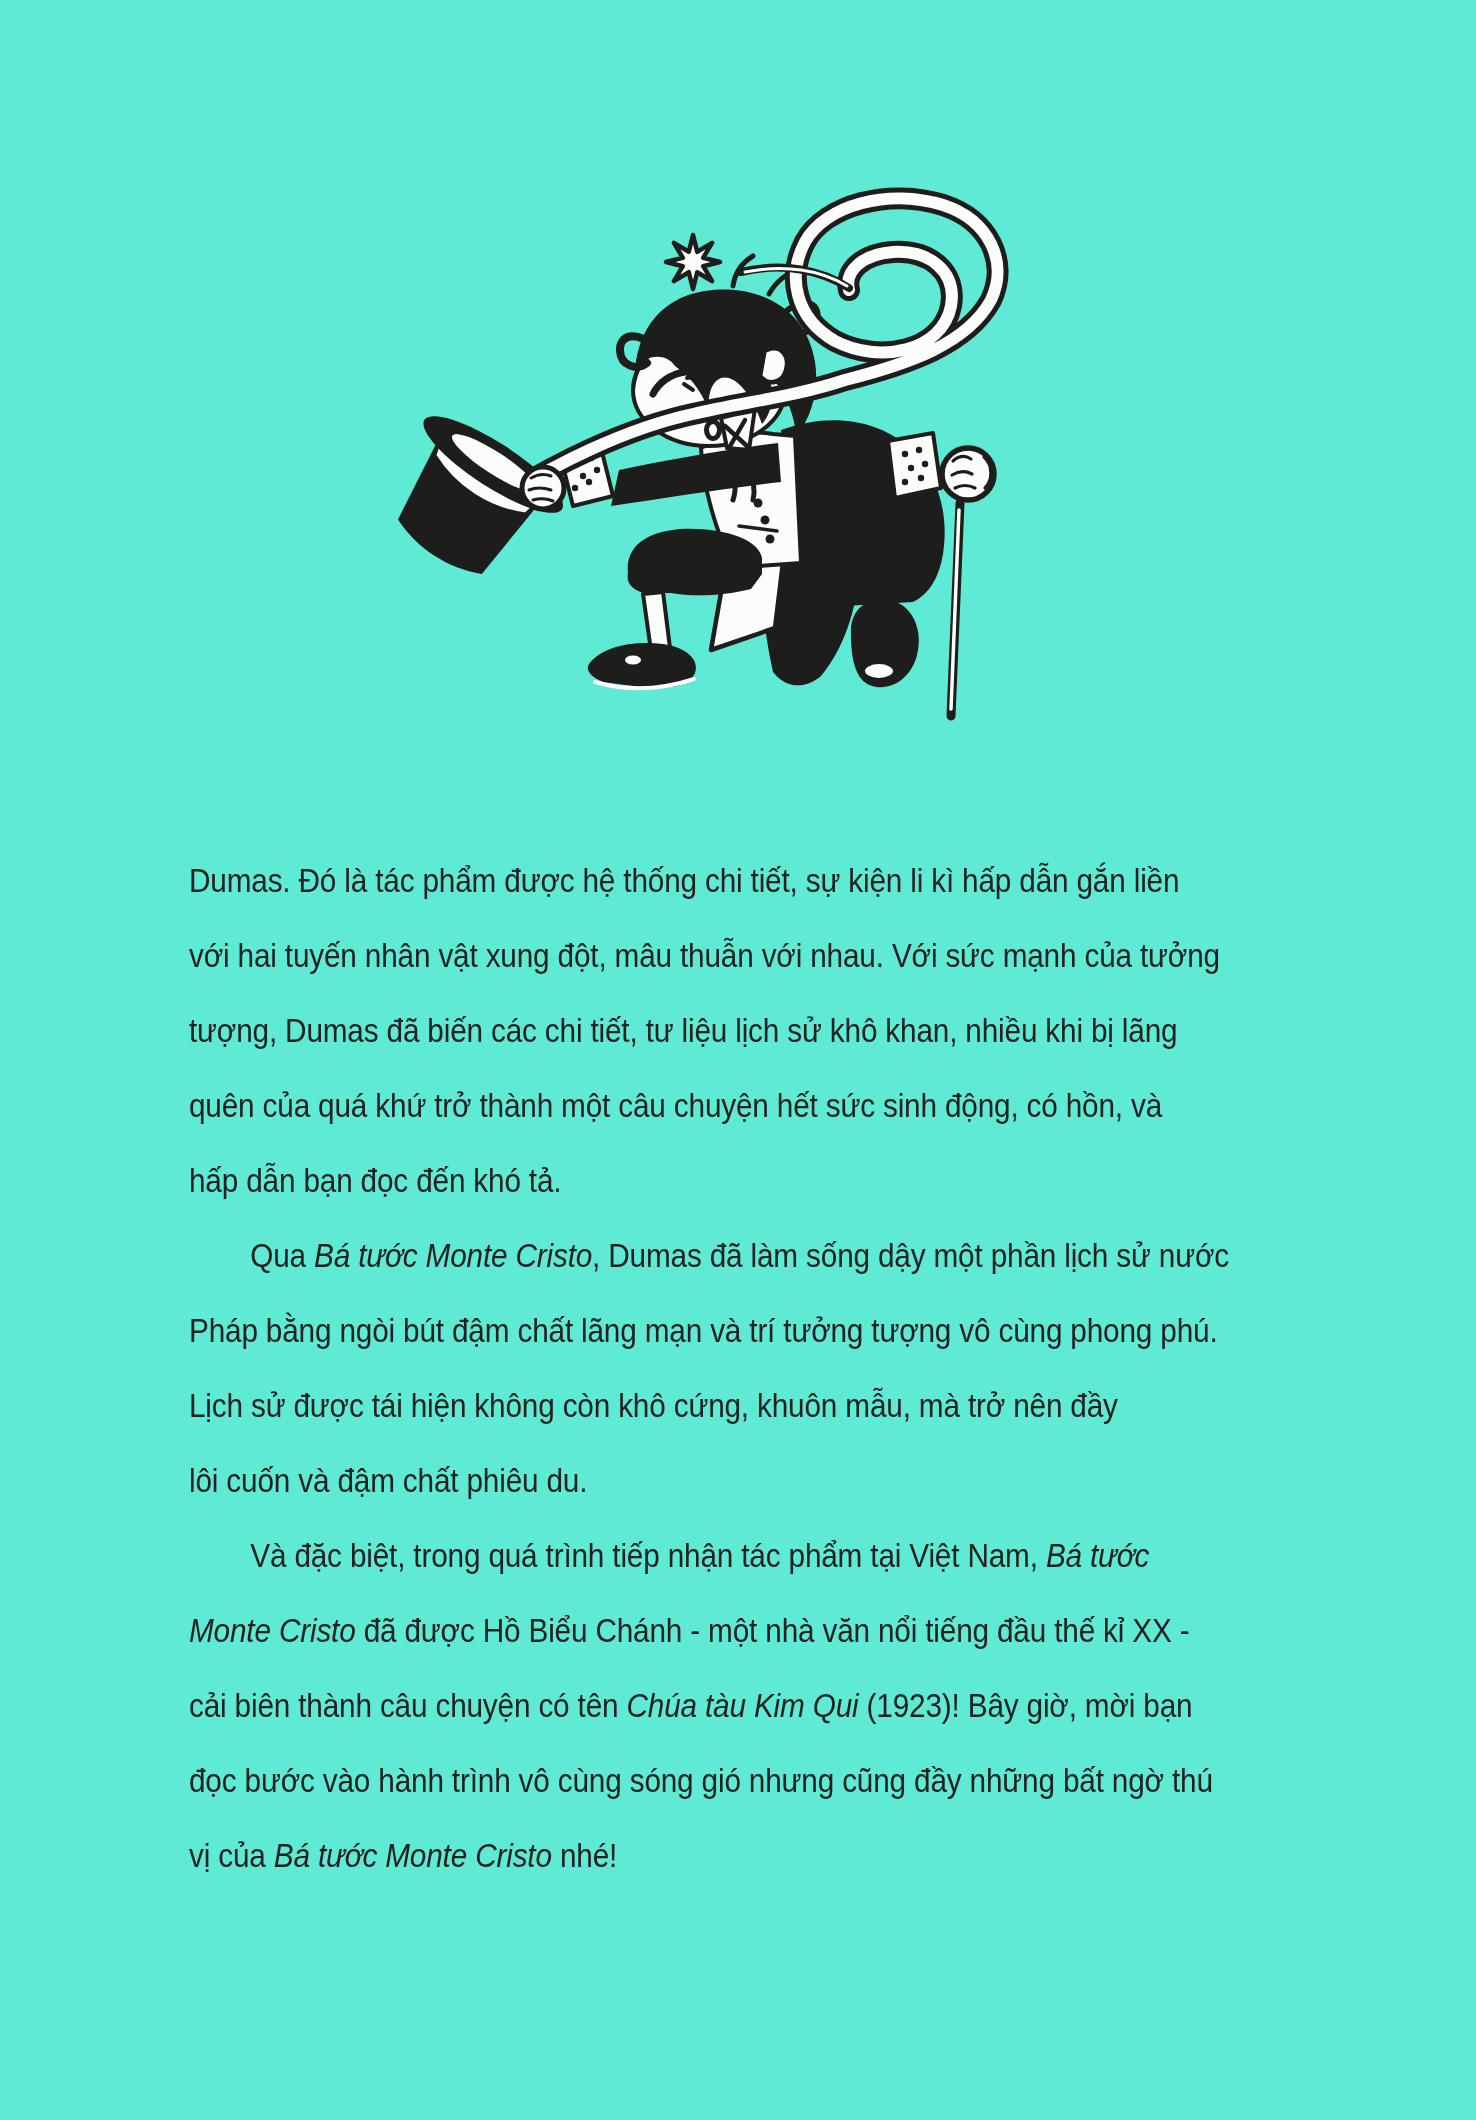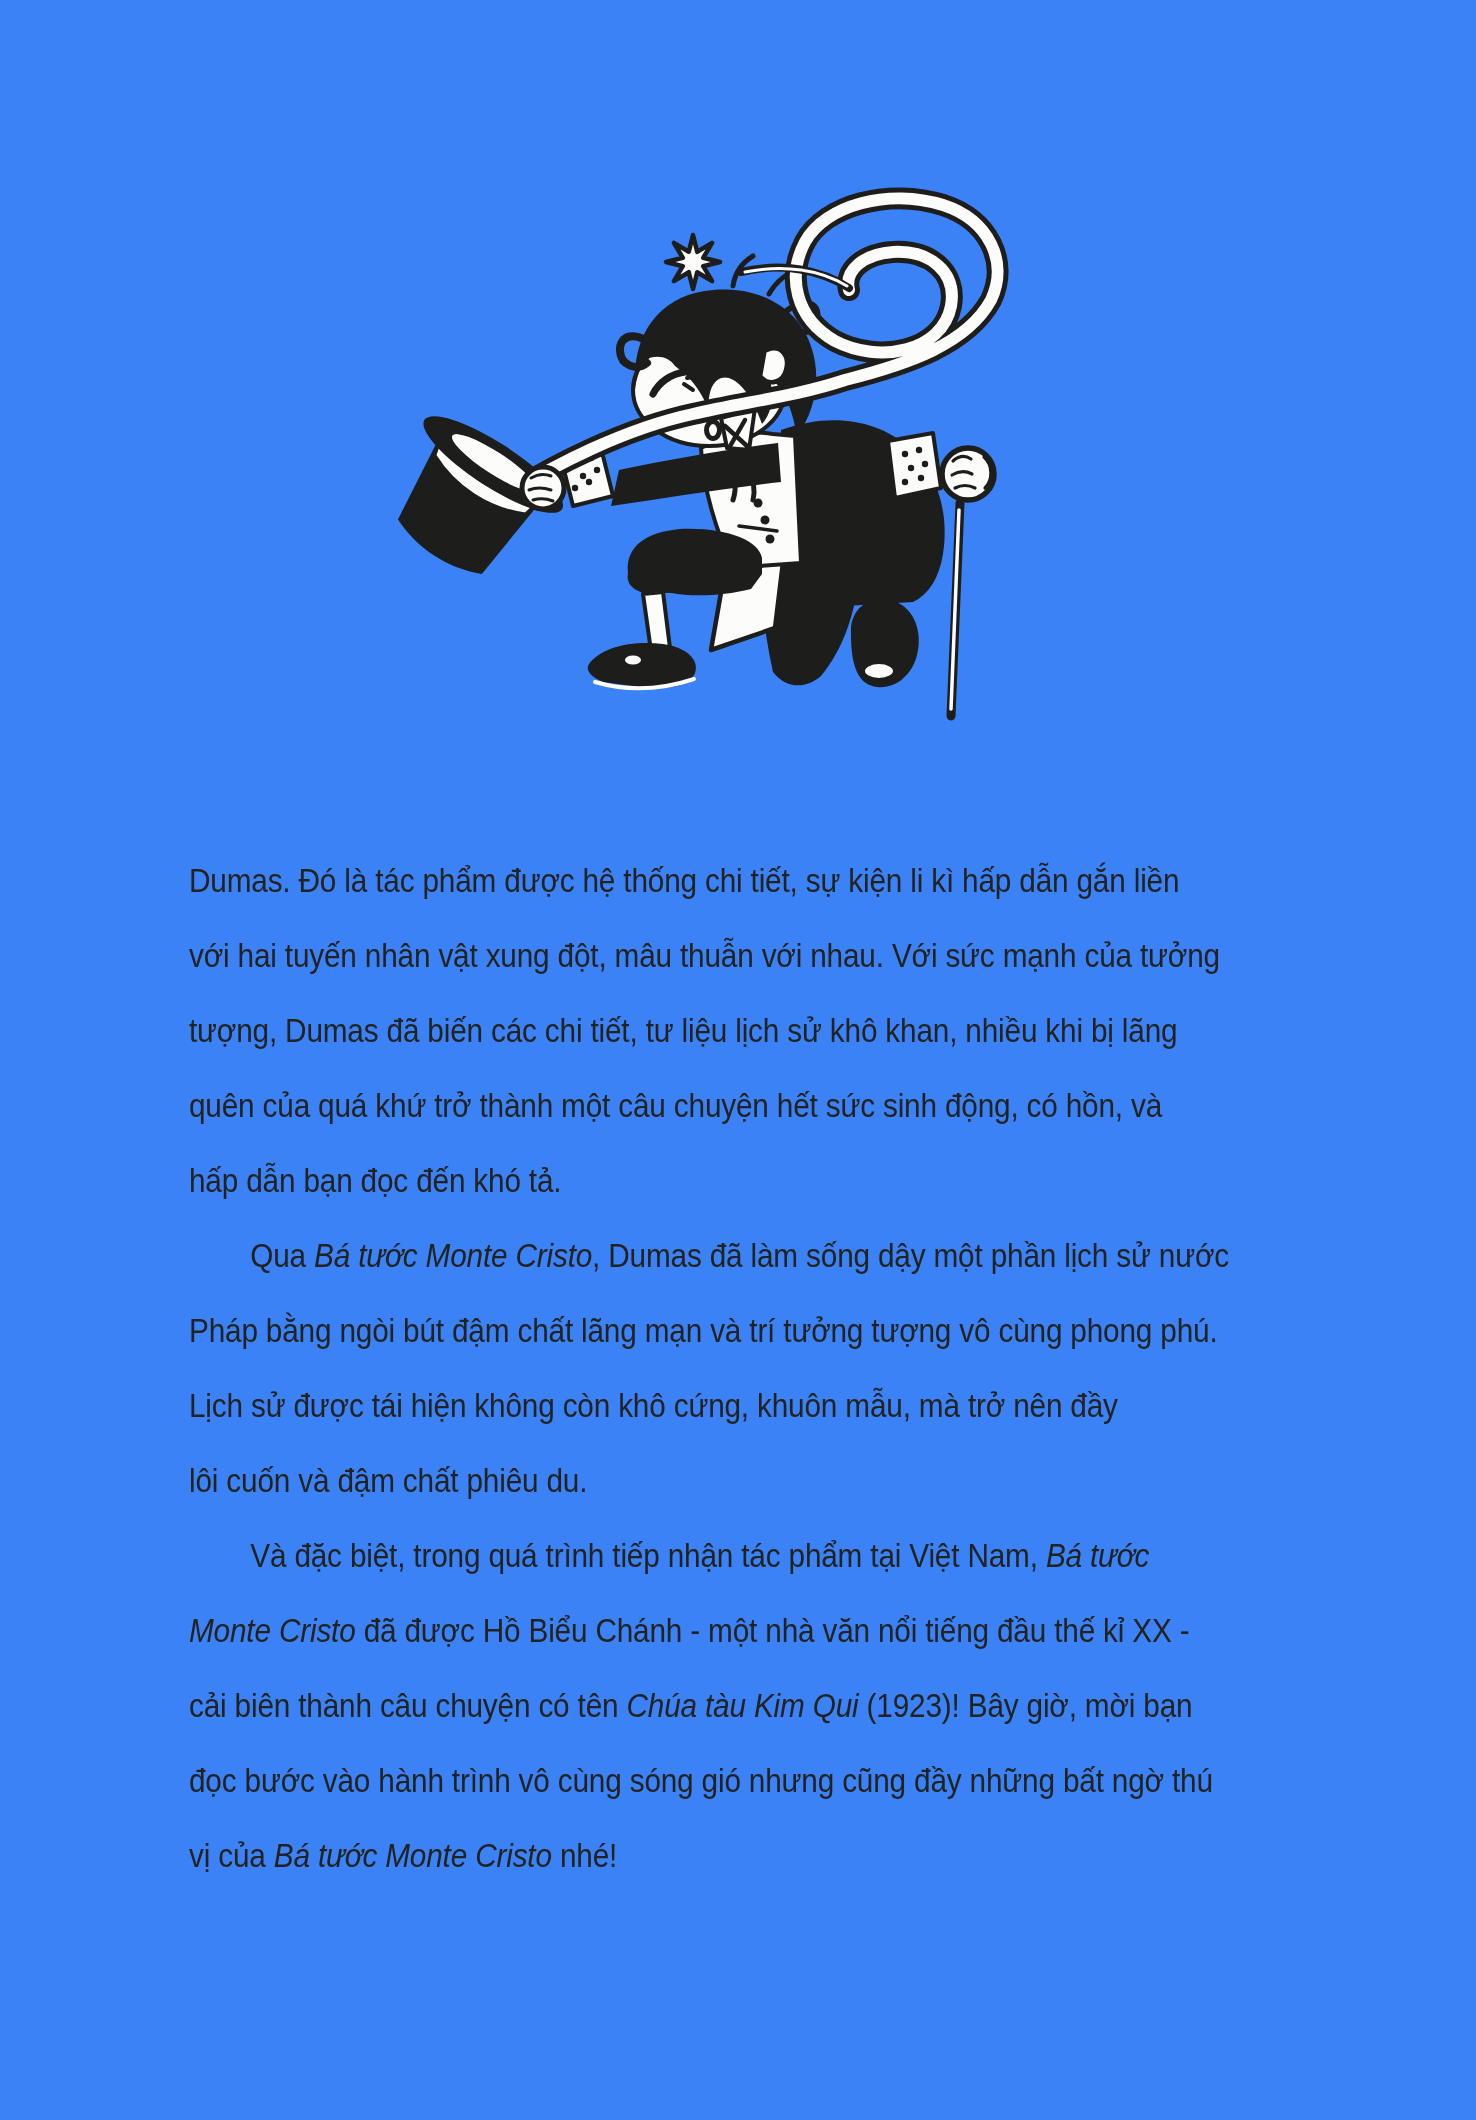--- a/index.html
+++ b/index.html
@@ -1,17 +1,17 @@
 <!DOCTYPE html>
 <html><head>
 <meta charset="utf-8">
 <style>
   html,body{margin:0;padding:0;background:#e8e8e6;}
   .page{
-    position:relative;width:1476px;height:2120px;background:#3b82f6;
+    position:relative;width:1476px;height:2120px;background:#5eead4;
     overflow:hidden;font-family:"Liberation Sans","DejaVu Sans",sans-serif;
   }
   .illustration{position:absolute;left:393px;top:158px;width:632px;height:578px;margin:0;}
   .illustration svg{display:block;width:100%;height:100%;}
   .text-block{position:absolute;left:189px;top:843px;width:1200px;color:#222220;}
   .line{
     height:75px;line-height:75px;font-size:34px;letter-spacing:-0.2px;
     white-space:nowrap;transform:scaleX(0.875);transform-origin:0 50%;
     font-weight:400;
   }

